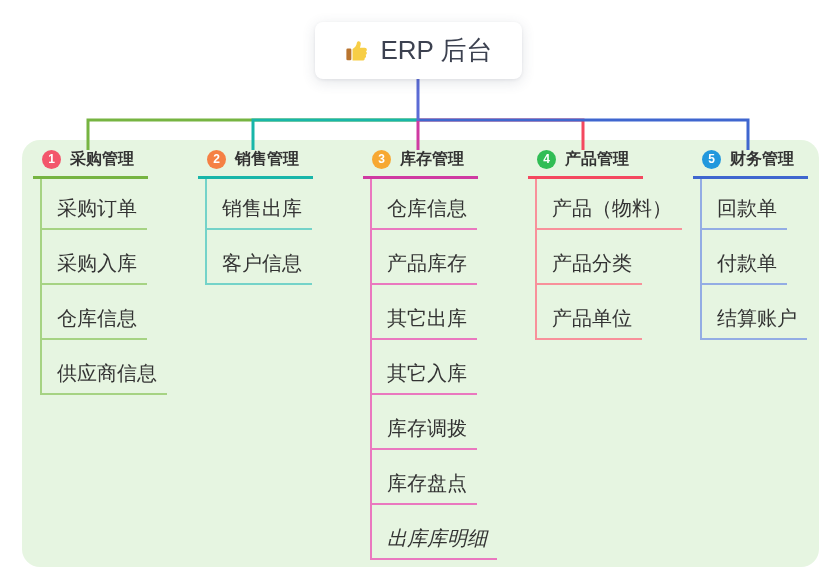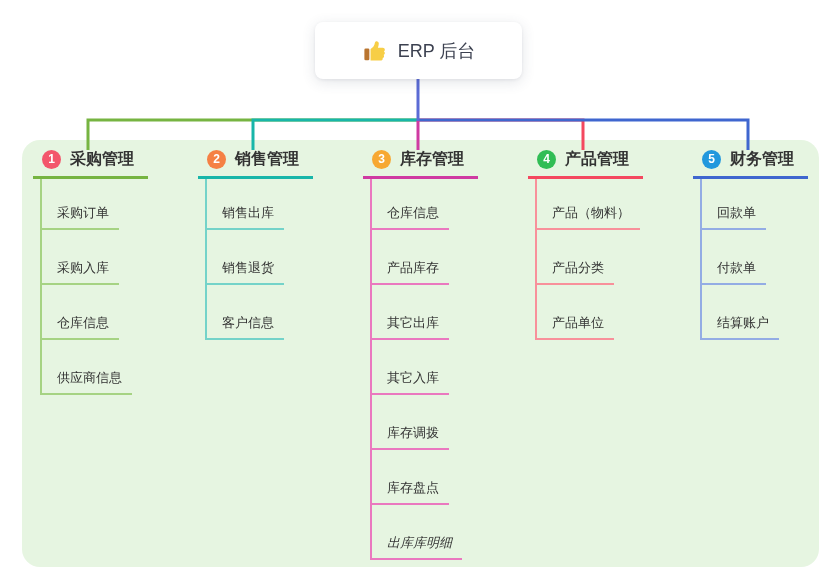--- a/index.html
+++ b/index.html
@@ -5,21 +5,21 @@
   html,body{margin:0;padding:0;background:#ffffff;}
   body{font-family:"Liberation Sans","DejaVu Sans",sans-serif;color:#333;}
   .canvas{position:relative;width:839px;height:588px;overflow:hidden;background:#fff;}
 
   
   .root-node{
     position:absolute;left:315px;top:22px;width:207px;height:57px;
     background:#fff;border-radius:8px;z-index:3;
     box-shadow:0 3px 14px rgba(60,70,90,.14), 0 1px 3px rgba(60,70,90,.08);
     display:flex;align-items:center;justify-content:center;gap:10px;
-    font-size:18px;font-weight:500;color:#3c4150;cursor:default;
+    font-size:26px;font-weight:500;color:#3c4150;cursor:default;
   }
   .root-node .ticon{width:26px;height:26px;display:block;}
 
   
   svg.connectors{position:absolute;left:0;top:0;z-index:2;pointer-events:none;}
 
   
   .panel{
     position:absolute;left:22px;top:140px;width:797px;height:427px;
     background:#e6f5e1;border-radius:18px;z-index:1;
@@ -40,21 +40,21 @@
   }
 
   .children{
     list-style:none;margin:0 0 0 7px;padding:0;
     border-left:2px solid #ccc;
   }
   .children li{
     box-sizing:border-box;height:55px;width:fit-content;
     display:flex;align-items:flex-end;
     padding:4px 10px 6px 15px;border-bottom:2px solid #ccc;
-    font-size:13px;color:#333;white-space:nowrap;cursor:default;
+    font-size:20px;color:#333;white-space:nowrap;cursor:default;
   }
   .children li:first-child{height:51px;}
 </style>
 </head>
 <body>
 
 <div class="canvas">
 
   <div class="panel"></div>
 
@@ -88,21 +88,20 @@
       </ul>
   </div>
 
   <div class="branch b1">
     <div class="branch-header" style="border-bottom-color: rgb(24, 182, 169);">
       <span class="badge" style="background: rgb(245, 128, 68);">2</span>
       <span>销售管理</span>
     </div>
     <ul class="children" style="border-left-color: rgb(116, 211, 201);">
         <li style="border-bottom-color: rgb(116, 211, 201);">销售出库</li>
-        <li style="border-bottom-color: rgb(116, 211, 201);">销售退货</li>
         <li style="border-bottom-color: rgb(116, 211, 201);">客户信息</li>
       </ul>
   </div>
 
   <div class="branch b2">
     <div class="branch-header" style="border-bottom-color: rgb(207, 58, 162);">
       <span class="badge" style="background: rgb(247, 168, 50);">3</span>
       <span>库存管理</span>
     </div>
     <ul class="children" style="border-left-color: rgb(234, 120, 191);">

